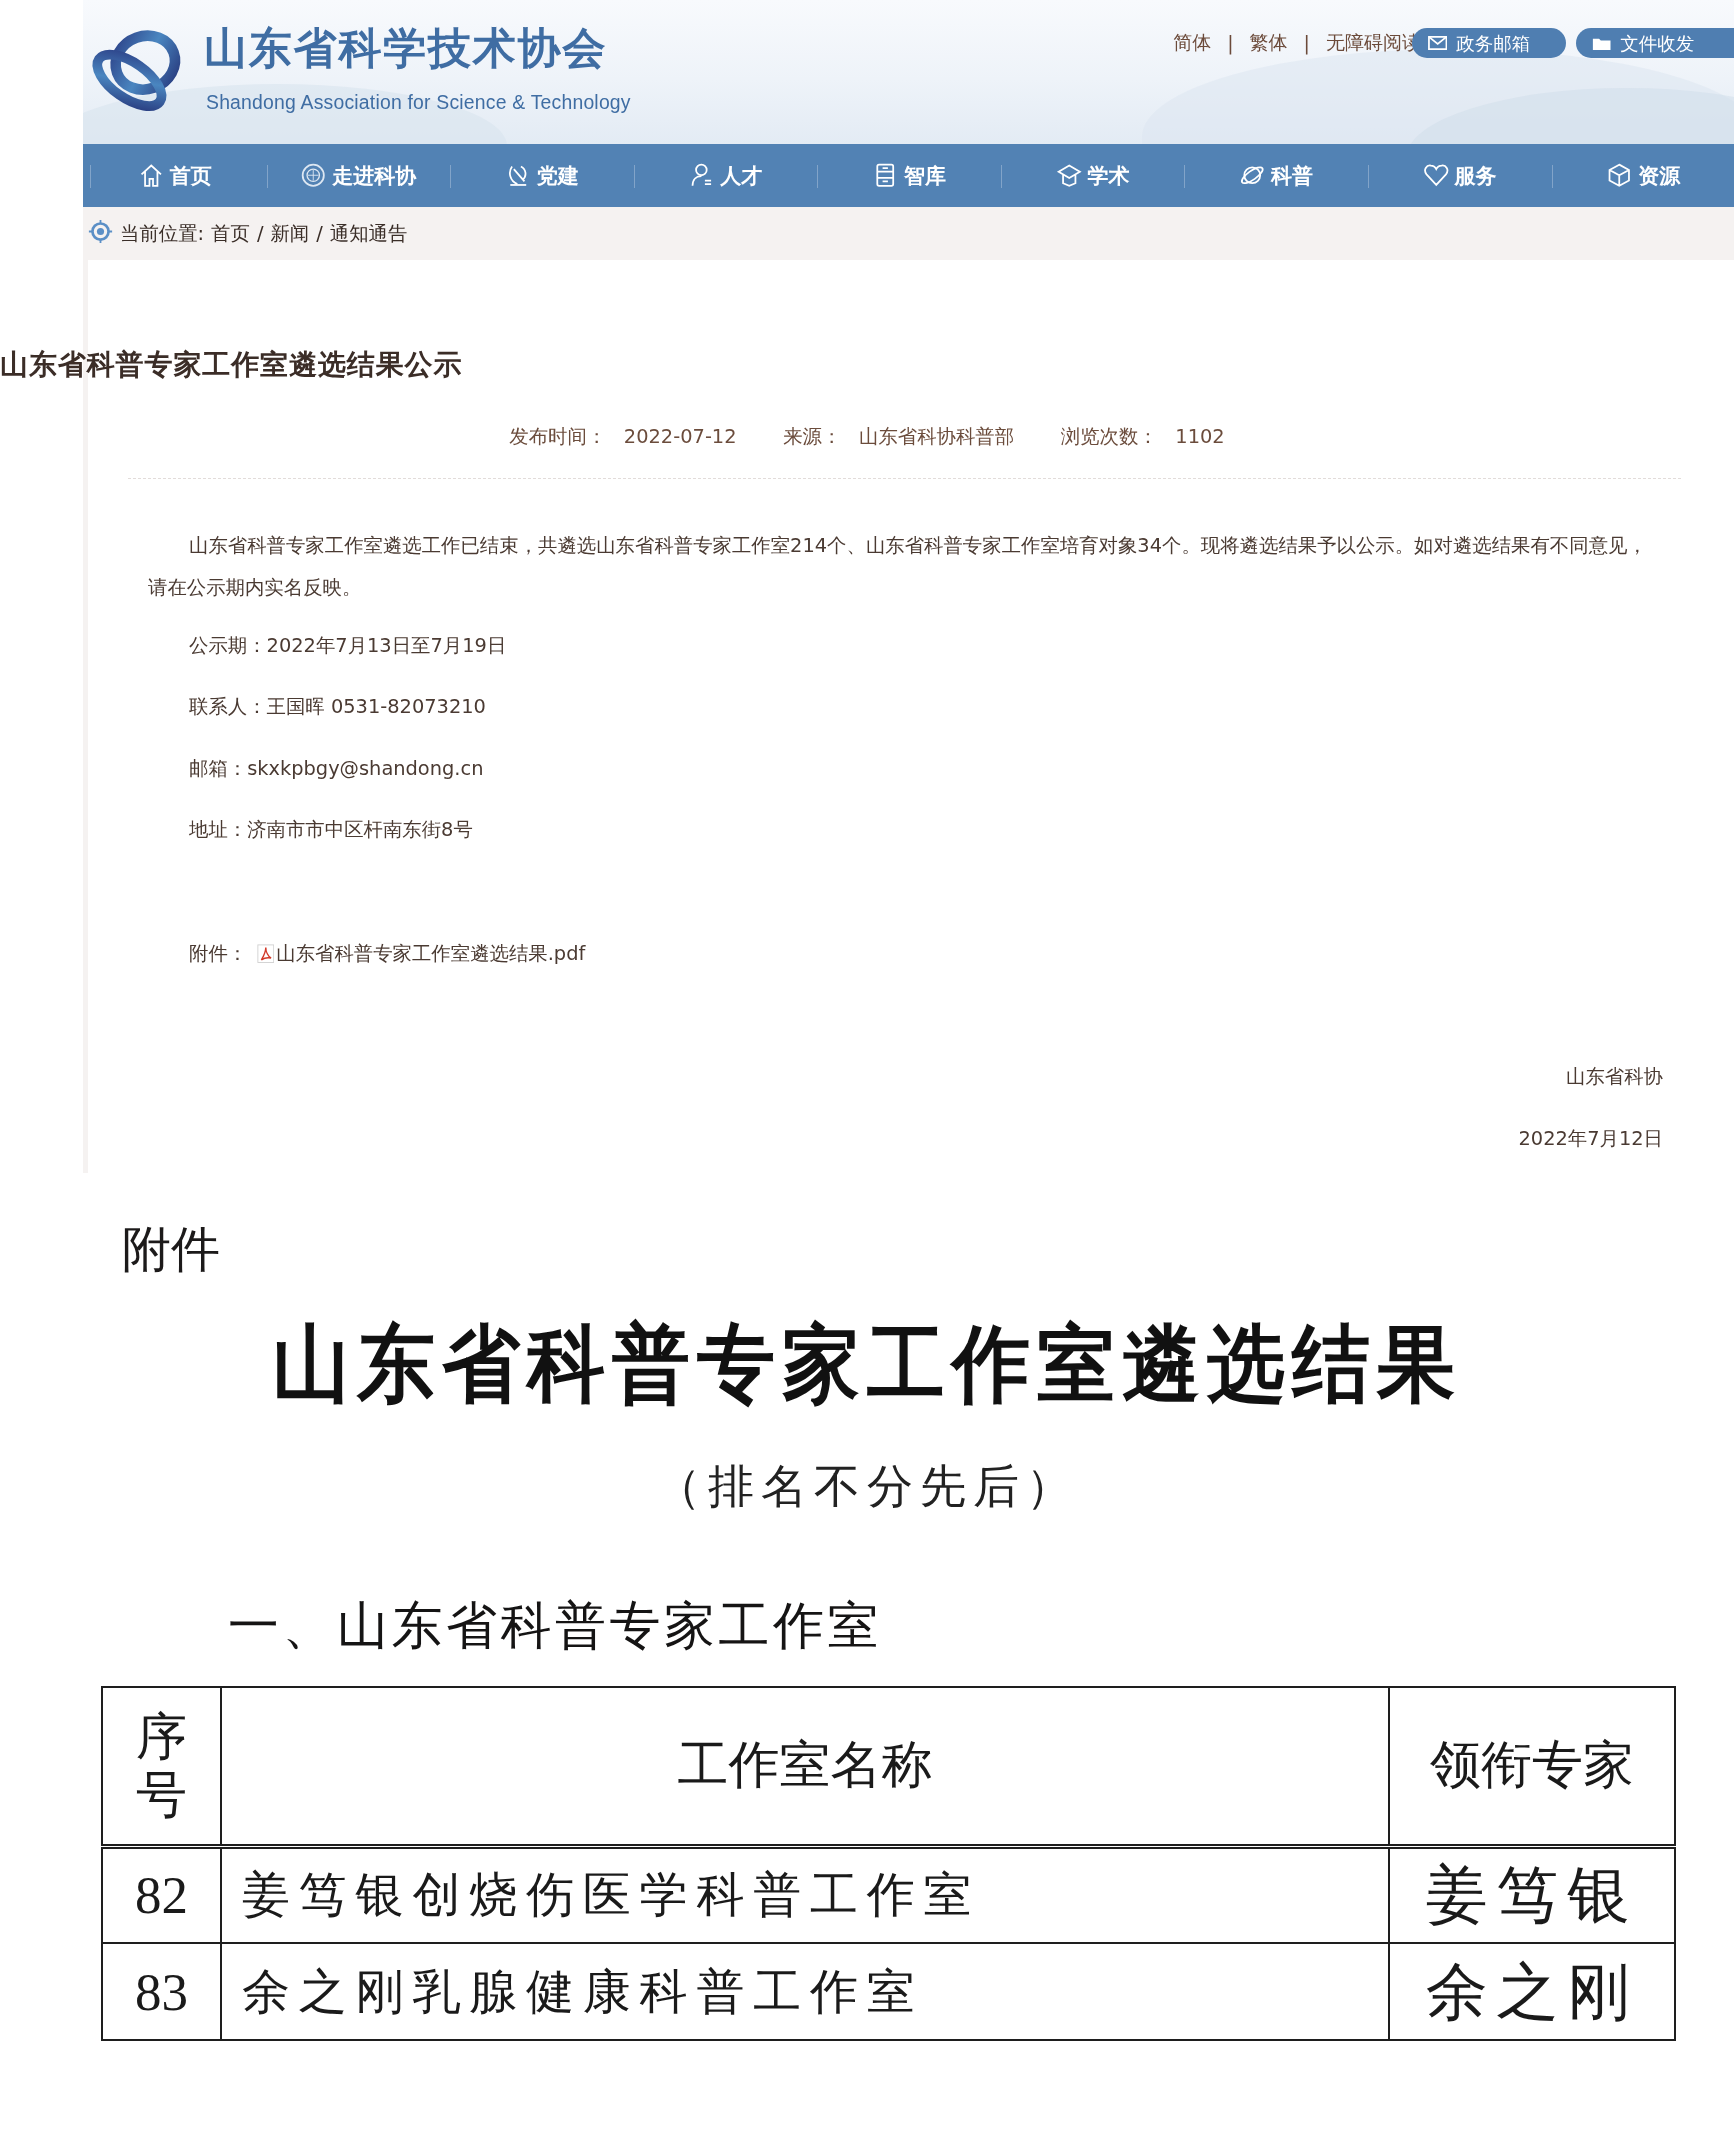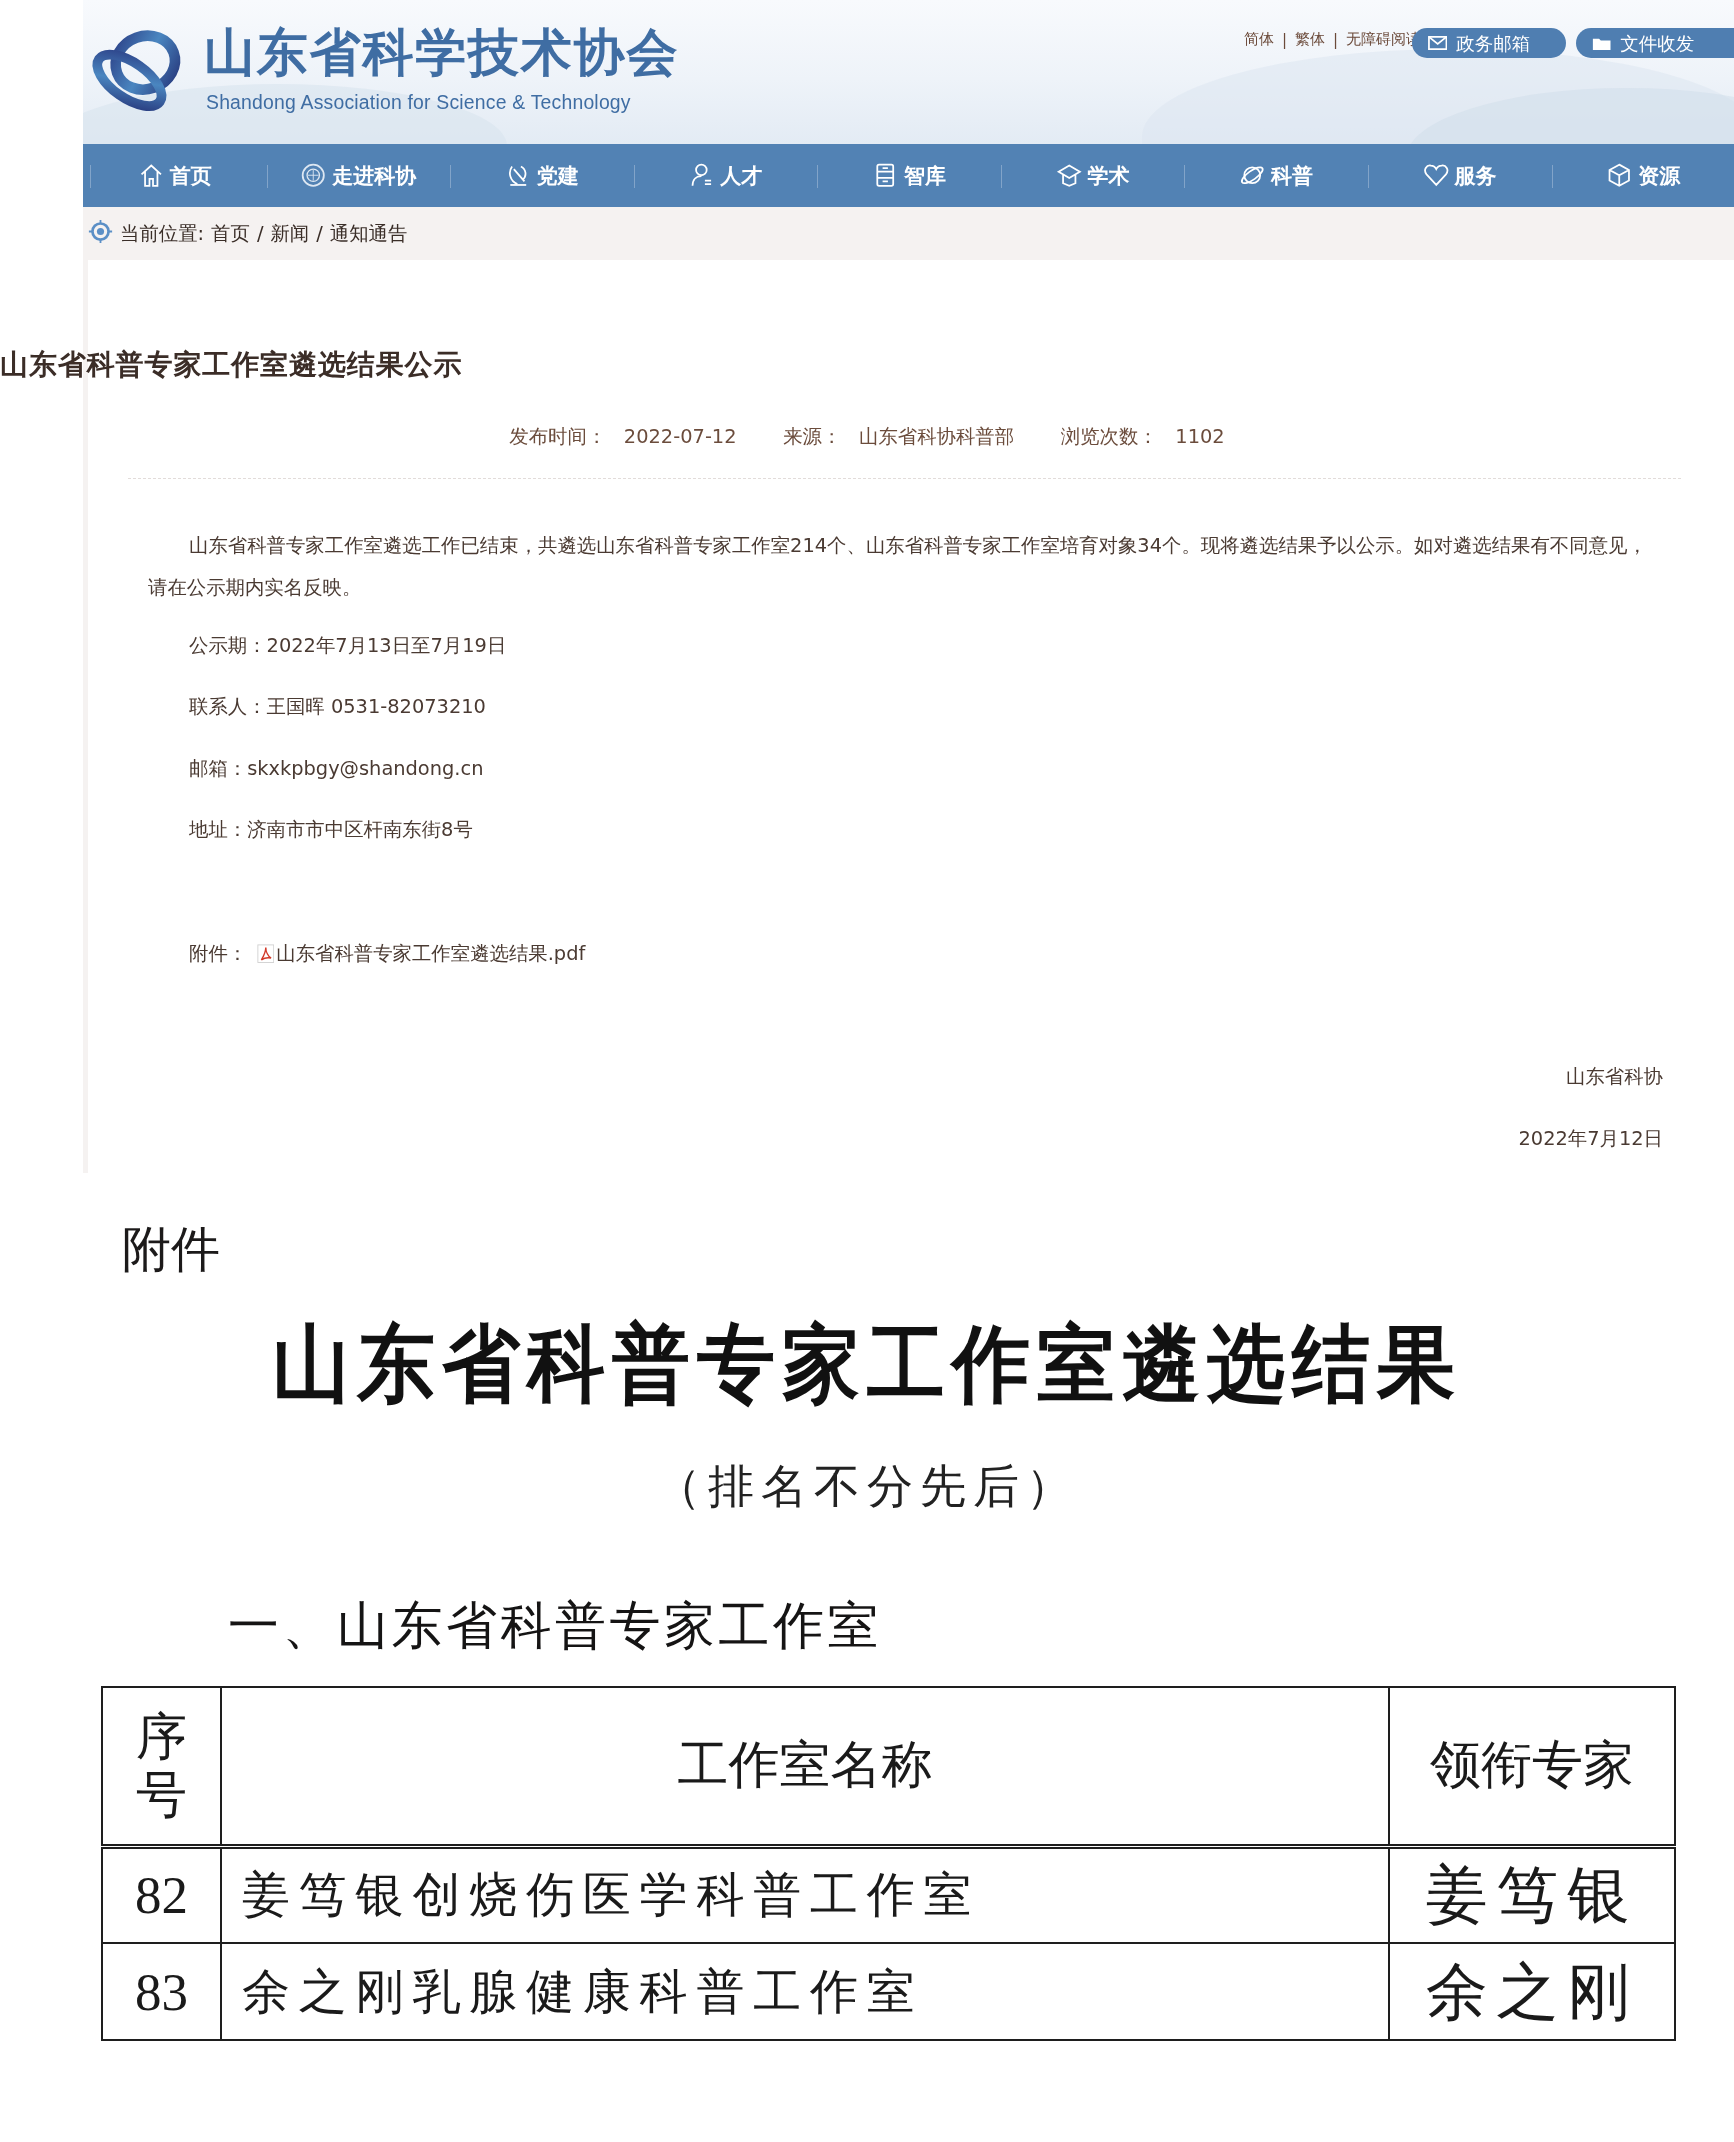--- a/index.html
+++ b/index.html
@@ -13,28 +13,28 @@
     overflow: hidden;
   }
   .header .mtn1 { position: absolute; left: -35px; top: 84px; width: 459px; height: 124px; background: #d9e4ef; border-radius: 60% 60% 0 0; opacity: .6; }
   .header .mtn2 { position: absolute; left: 1059px; top: 49px; width: 618px; height: 176px; background: #dce6f1; border-radius: 55% 55% 0 0; opacity: .55; }
   .header .mtn3 { position: absolute; left: 1323px; top: 88px; width: 441px; height: 141px; background: #d0ddea; border-radius: 50% 50% 0 0; opacity: .5; }
 
   .logo-mark { position: absolute; left: 3.5px; top: 22px; width: 99px; height: 99px; }
   .logo-cn {
     position: absolute; left: 121px; top: 26.5px;
     font-family: "DejaVu Serif", "Liberation Serif", serif; font-weight: bold;
-    font-size: 51px; letter-spacing: 1.8px; color: #3f6da3; line-height: 1;
+    font-size: 43px; letter-spacing: 1.8px; color: #3f6da3; line-height: 1;
   }
   .logo-en {
     position: absolute; left: 123px; top: 91px;
     font-family: "Liberation Sans", sans-serif; font-size: 19.4px; color: #3f6da3; letter-spacing: 0.2px;
   }
 
-  .toplinks { position: absolute; right: 314px; top: 30px; font-size: 15px; color: #6b4a3a; display: flex; gap: 8px; align-items: center; text-align: right; }
+  .toplinks { position: absolute; right: 314px; top: 30px; font-size: 19px; color: #6b4a3a; display: flex; gap: 16px; align-items: center; text-align: right; }
   .toplinks .sep { color: #6b4a3a; }
   .pill {
     position: absolute; top: 28px; height: 30px; border-radius: 15px;
     background: #4f7eb1; color: #fff; font-size: 18.5px; display: flex; align-items: center;
     padding: 0 14px 0 16px; gap: 8.8px;
   }
   .pill-mail { left: 1329px; width: 154px; }
   .pill-file { left: 1493px; width: 159px; border-radius: 15px 0 0 15px; }
   .pill svg { display: block; }
 

